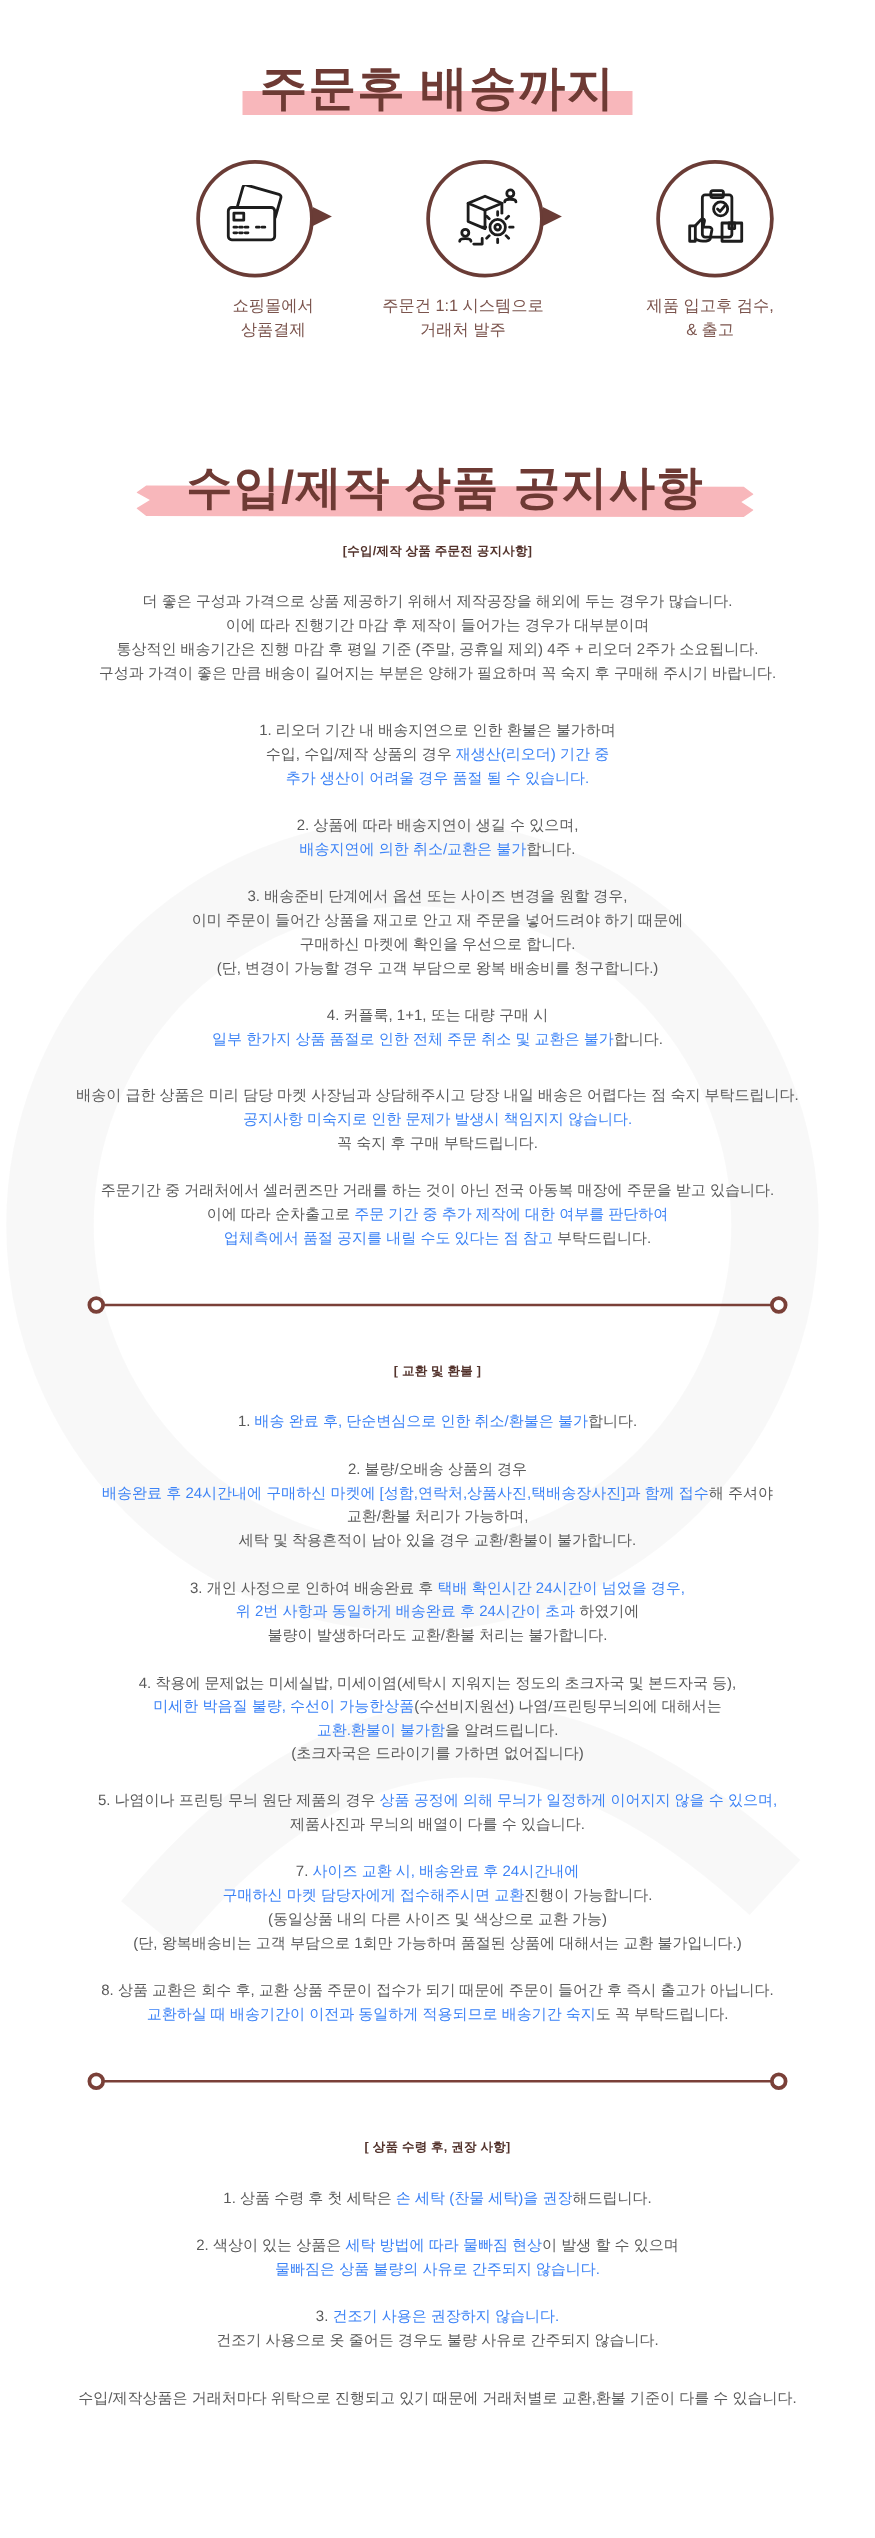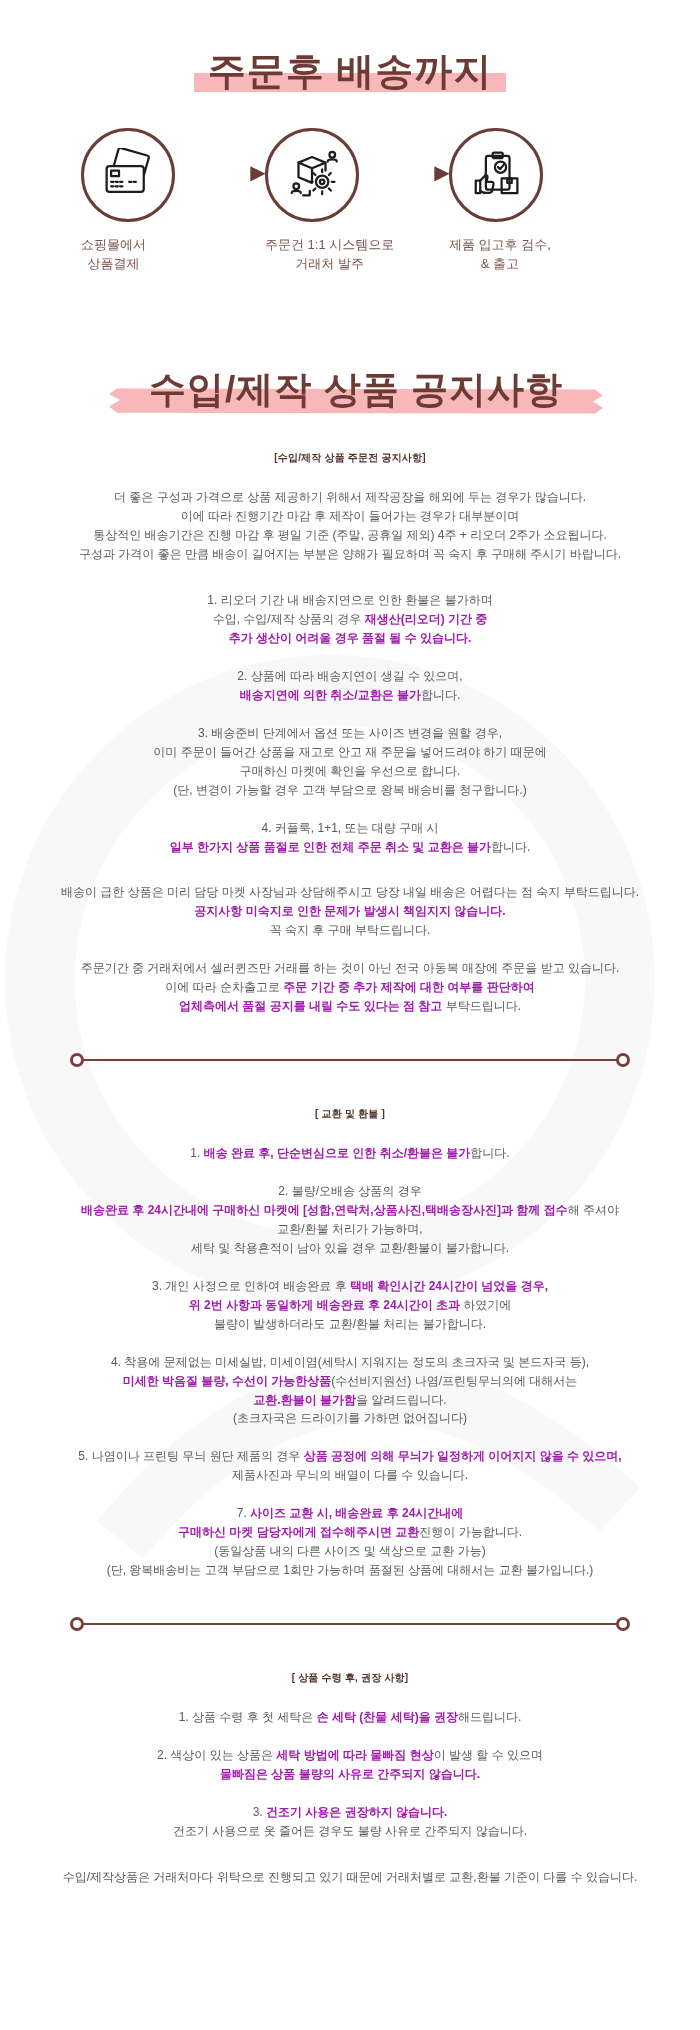--- a/index.html
+++ b/index.html
@@ -15,48 +15,48 @@
   }
   .content{position:relative; z-index:1;}
 
   
   .big-title{ text-align:center; margin:0 16px 34px; }
   .big-title .hl{
     display:inline-block; font-size:38px; font-weight:800; letter-spacing:1px;
     color:#6e3a34; padding:0 14px; line-height:1.15;
     background:linear-gradient(transparent 52%, #f8b7bb 52%, #f8b7bb 96%, transparent 96%);
   }
-  .big-title.tape{ margin:96px 0 40px; position:relative;padding-left:12px;}
+  .big-title.tape{ margin:96px 0 24px; position:relative;padding-left:12px;}
   .tape-wrap{ position:relative; display:inline-block; padding:0 6px;}
   .tape-wrap::before{
     content:""; position:absolute; left:-34px; right:-34px; top:46%; height:62%;
     background:#f8b7bb; z-index:-1;
     clip-path:polygon(1.6% 0,98.4% 4%,100% 28%,98% 52%,100% 78%,98.4% 100%,1.6% 97%,0 72%,2.2% 46%,0 22%);
   }
   .tape-wrap .t{ font-size:37px; font-weight:800; letter-spacing:1px; color:#6e3a34; line-height:1.1;}
 
   
   .process{ display:flex; justify-content:center; align-items:flex-start; gap:0; margin:0 0 0;}
-  .step{ width:170px; display:flex; flex-direction:column; align-items:flex-start;}
+  .step{ width:170px; display:flex; flex-direction:column; align-items:flex-end;}
   .step-circle{
     width:88px; height:88px; border-radius:50%; border:3px solid #6a3c36;
     display:flex; align-items:center; justify-content:center; background:#fff;
   }
   .step-circle svg{ width:54px; height:54px;}
   .step-label{ margin-top:13px; font-size:13px; line-height:1.5; color:#7b544d; text-align:center;}
   .step-arrow{ color:#6a3c36; font-size:20px; line-height:88px; width:26px; text-align:center; margin:0 -6px;}
 
   
   .notice-wrap{ text-align:center; font-size:12px; line-height:1.58; }
   .notice-section h3{
     font-size:10px; font-weight:700; color:#53332c; margin:0 0 22px; letter-spacing:.2px;
   }
   .block{ margin:0 auto 19px; max-width:660px;}
   .block.gap-lg{ margin-bottom:27px;}
-  .red{ color:#a21caf; font-weight:700;}
+  .red{ color:#3b82f6; font-weight:400;}
   .divider{
     display:flex; align-items:center; max-width:560px; margin:38px auto 40px; height:12px;
   }
   .divider .dot{
     width:8px; height:8px; border:3px solid #7a4038; border-radius:50%; background:#fff; flex:0 0 auto;
   }
   .divider .line{ flex:1; height:2.5px; background:#7a4038; margin:0 -1px;}
 </style>
 </head>
 <body>
@@ -138,20 +138,21 @@
         <div class="dot"></div>
       </div>
       <section class="notice-section">
         <h3>[ 교환 및 환불 ]</h3>
         <p class="block"><span>1. </span><span class="red">배송 완료 후, 단순변심으로 인한 취소/환불은 불가</span><span>합니다.</span></p>
         <p class="block"><span>2. 불량/오배송 상품의 경우</span><br><span class="red">배송완료 후 24시간내에 구매하신 마켓에 [성함,연락처,상품사진,택배송장사진]과 함께 접수</span><span>해 주셔야</span><br><span>교환/환불 처리가 가능하며,</span><br><span>세탁 및 착용흔적이 남아 있을 경우 교환/환불이 불가합니다.</span></p>
         <p class="block"><span>3. 개인 사정으로 인하여 배송완료 후 </span><span class="red">택배 확인시간 24시간이 넘었을 경우,</span><br><span class="red">위 2번 사항과 동일하게 배송완료 후 24시간이 초과 </span><span>하였기에</span><br><span>불량이 발생하더라도 교환/환불 처리는 불가합니다.</span></p>
         <p class="block"><span>4. 착용에 문제없는 미세실밥, 미세이염(세탁시 지워지는 정도의 초크자국 및 본드자국 등),</span><br><span class="red">미세한 박음질 불량, 수선이 가능한상품</span><span>(수선비지원선) 나염/프린팅무늬의에 대해서는</span><br><span class="red">교환.환불이 불가함</span><span>을 알려드립니다.</span><br><span>(초크자국은 드라이기를 가하면 없어집니다)</span></p>
         <p class="block"><span>5. 나염이나 프린팅 무늬 원단 제품의 경우 </span><span class="red">상품 공정에 의해 무늬가 일정하게 이어지지 않을 수 있으며,</span><br><span>제품사진과 무늬의 배열이 다를 수 있습니다.</span></p>
         <p class="block"><span>7. </span><span class="red">사이즈 교환 시, 배송완료 후 24시간내에</span><br><span class="red">구매하신 마켓 담당자에게 접수해주시면 교환</span><span>진행이 가능합니다.</span><br><span>(동일상품 내의 다른 사이즈 및 색상으로 교환 가능)</span><br><span>(단, 왕복배송비는 고객 부담으로 1회만 가능하며 품절된 상품에 대해서는 교환 불가입니다.)</span></p>
+        <p class="block"><span>8. 상품 교환은 회수 후, 교환 상품 주문이 접수가 되기 때문에 주문이 들어간 후 즉시 출고가 아닙니다.</span><br><span class="red">교환하실 때 배송기간이 이전과 동일하게 적용되므로 배송기간 숙지</span><span>도 꼭 부탁드립니다.</span></p>
       </section>
       <div class="divider">
         <div class="dot"></div>
         <div class="line"></div>
         <div class="dot"></div>
       </div>
       <section class="notice-section">
         <h3>[ 상품 수령 후, 권장 사항]</h3>
         <p class="block"><span>1. 상품 수령 후 첫 세탁은 </span><span class="red">손 세탁 (찬물 세탁)을 권장</span><span>해드립니다.</span></p>
         <p class="block"><span>2. 색상이 있는 상품은 </span><span class="red">세탁 방법에 따라 물빠짐 현상</span><span>이 발생 할 수 있으며</span><br><span class="red">물빠짐은 상품 불량의 사유로 간주되지 않습니다.</span></p>

